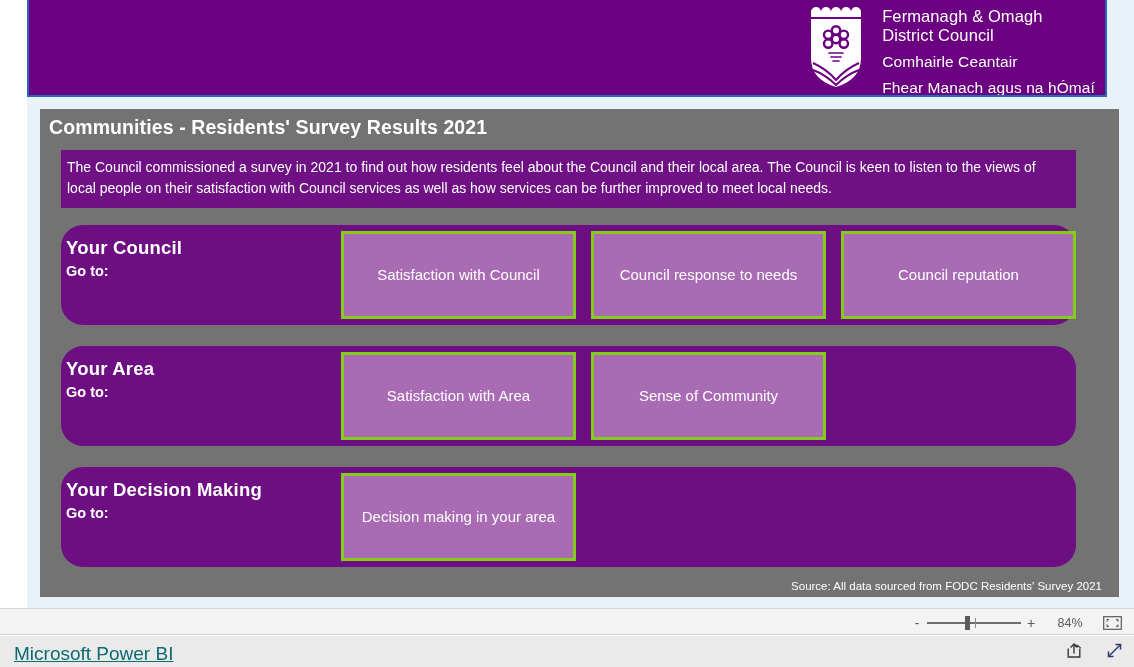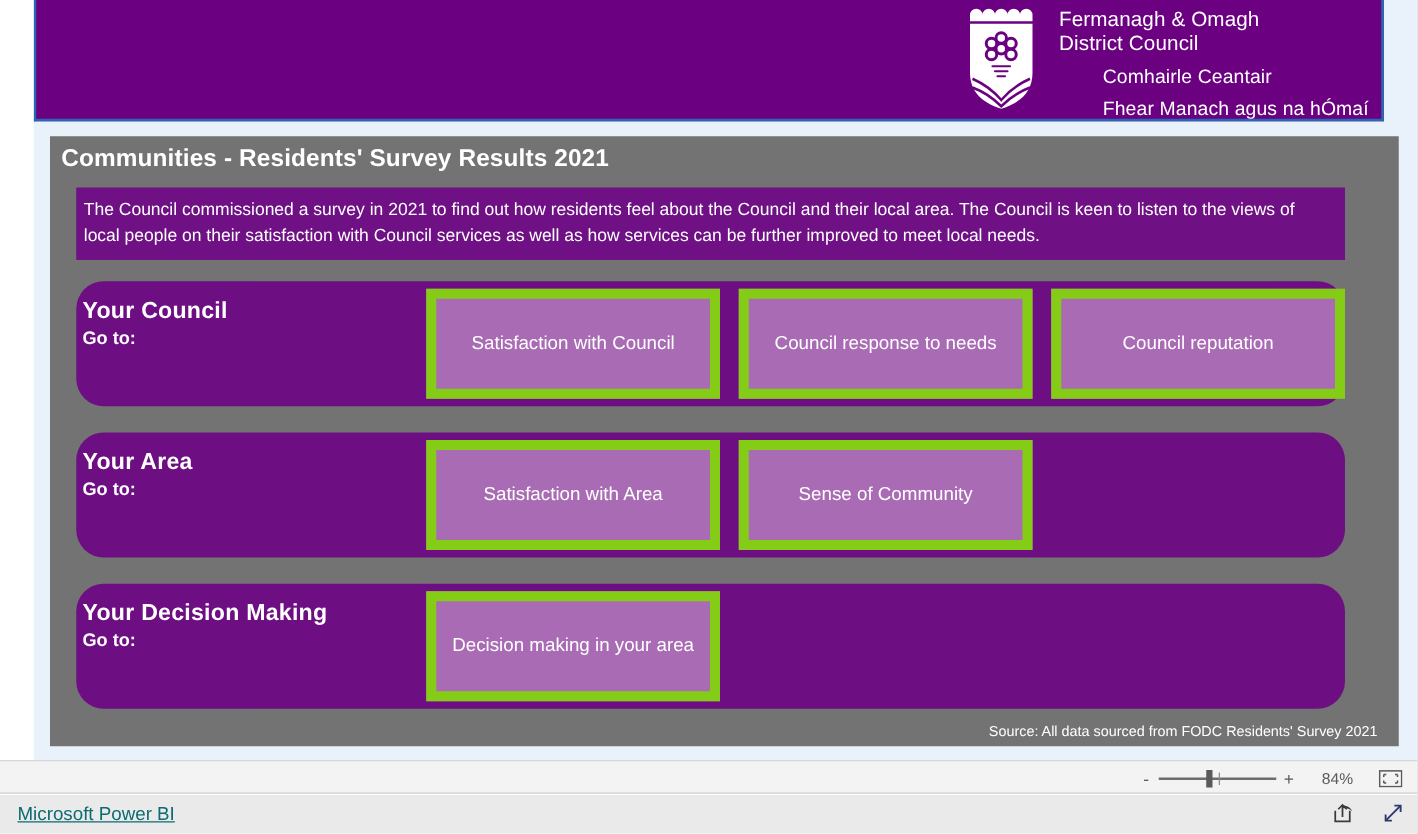--- a/index.html
+++ b/index.html
@@ -54,21 +54,20 @@
     line-height: 19px;
     font-weight: 400;
     letter-spacing: .1px;
   }
   .council-name-ga {
     font-size: 15.5px;
     line-height: 19px;
     font-weight: 400;
     margin-top: 7px;
     letter-spacing: .1px;
-    margin-left: 35px;
   }
 
   
   .canvas {
     position: absolute;
     left: 13px; top: 109px;
     width: 1079px; height: 488px;
     background: #737373;
   }
 
@@ -123,21 +122,21 @@
     font-weight: bold;
     line-height: 21px;
     margin-top: 2px;
   }
 
   .nav-btn {
     position: absolute;
     top: 6px;
     height: 88px;
     background: #a96cb4;
-    border: 8px solid #84cc16;
+    border: 3px solid #84cc16;
     color: #ffffff;
     font-size: 15px;
     line-height: 20px;
     text-align: center;
     display: flex;
     align-items: center;
     justify-content: center;
     padding: 0 8px;
     cursor: pointer;
   }
@@ -220,21 +219,21 @@
   
   .statusbar {
     position: absolute;
     left: 0; top: 636px;
     width: 1134px; height: 31px;
     background: #eaeaea;
   }
   .pbi-link {
     position: absolute;
     left: 14px; top: 7px;
-    font-size: 15px;
+    font-size: 19px;
     color: #0d6b72;
     text-decoration: underline;
     cursor: pointer;
   }
   .status-icons {
     position: absolute;
     right: 10px; top: 5px;
     display: flex;
     align-items: center;
     gap: 21px;

